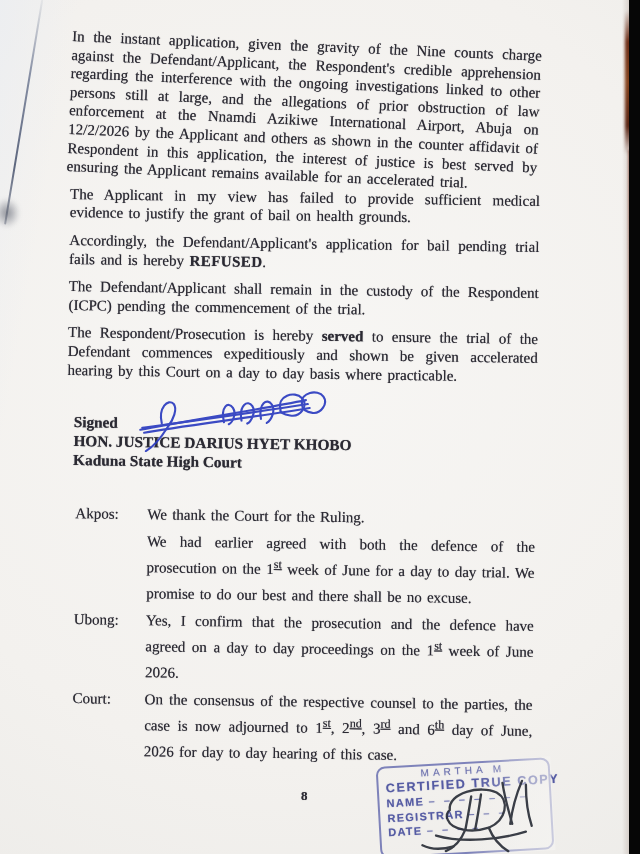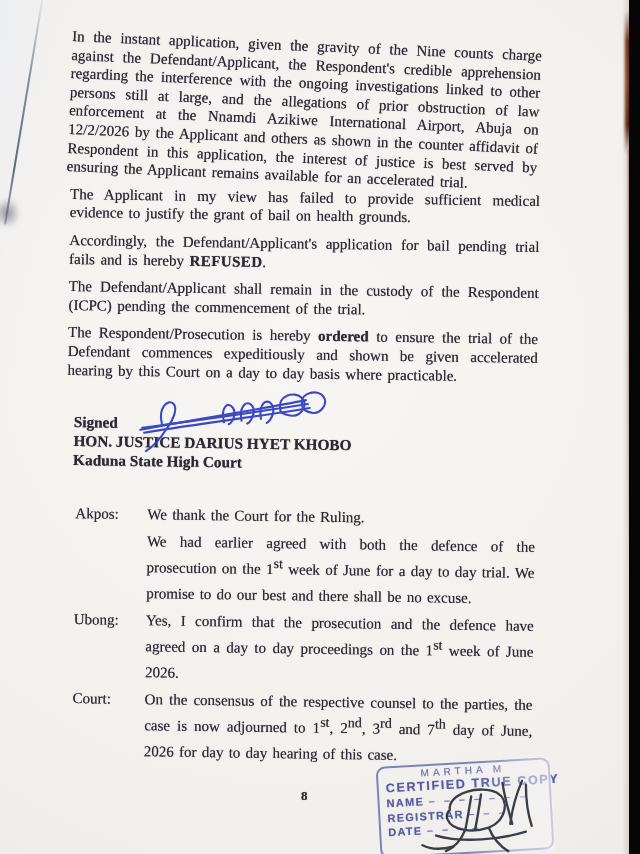--- a/index.html
+++ b/index.html
@@ -40,21 +40,21 @@
   .signed-block { position:relative; margin:34px 0 0 7px; font-weight:bold;
     font-size:15.3px; line-height:18.8px; }
   .judge-sig { position:absolute; left:58px; top:-30px; width:200px; height:68px; }
 
   .dialogue { margin:31px 0 0 10px; font-size:15px;
     text-shadow:0 0 0.7px rgba(43,42,51,0.7); }
   .turn { display:flex; }
   .speaker { width:72px; flex:none; line-height:26.3px; }
   .speech { width:388px; flex:none; text-align:justify; word-spacing:0.1em; }
   .speech p { margin:0; line-height:26.3px; }
-  sup { font-size:14px; line-height:0; vertical-align:super; letter-spacing:0; }
+  sup { font-size:12px; line-height:0; vertical-align:super; letter-spacing:0;text-decoration:underline; }
 
   .page-number { position:absolute; left:301px; top:788px; font-size:13px;
     font-weight:bold; text-shadow:0 0 0.7px rgba(43,42,51,0.7); }
 
   
   .stamp { position:absolute; left:378px; top:762px; width:174px; height:92px;
     transform:rotate(-3.2deg); transform-origin:center;
     border:2.5px solid rgba(87,94,168,0.75); border-radius:9px;
     box-sizing:border-box; padding:1px 7px 0 7px;
     font-family:"Liberation Sans", sans-serif; color:rgba(78,85,160,0.92);
@@ -82,21 +82,21 @@
   <div class="content">
 
     <p class="para tilt">In the instant application, given the gravity of the Nine counts charge against the Defendant/Applicant, the Respondent's credible apprehension regarding the interference with the ongoing investigations linked to other persons still at large, and the allegations of prior obstruction of law enforcement at the Nnamdi Azikiwe International Airport, Abuja on 12/2/2026 by the Applicant and others as shown in the counter affidavit of Respondent in this application, the interest of justice is best served by ensuring the Applicant remains available for an accelerated trial.</p>
 
     <p class="para">The Applicant in my view has failed to provide sufficient medical evidence to justify the grant of bail on health grounds.</p>
 
     <p class="para"><span>Accordingly, the Defendant/Applicant's application for bail pending trial fails and is hereby </span><b class="caps-bold">REFUSED</b><span>.</span></p>
 
     <p class="para">The Defendant/Applicant shall remain in the custody of the Respondent (ICPC) pending the commencement of the trial.</p>
 
-    <p class="para"><span>The Respondent/Prosecution is hereby </span><b>ordered</b><span> to ensure the trial of the Defendant commences expeditiously and shown be given accelerated hearing by this Court on a day to day basis where practicable.</span></p>
+    <p class="para"><span>The Respondent/Prosecution is hereby </span><b>served</b><span> to ensure the trial of the Defendant commences expeditiously and shown be given accelerated hearing by this Court on a day to day basis where practicable.</span></p>
 
     <div class="signed-block">
       <svg class="judge-sig" viewBox="0 0 200 70" fill="none" stroke="#2c3cc0" stroke-width="2.2" stroke-linecap="round" opacity="0.92">
         <path d="M8,45 C40,40 120,28 178,18"></path>
         <path d="M10,50 C45,43 125,32 180,22"></path>
         <path d="M6,47 C50,38 130,24 176,14"></path>
         <path d="M28,40 C24,24 34,14 40,20 C44,25 40,36 34,44 C28,54 20,64 12,69"></path>
         <path d="M92,38 C88,22 96,16 101,23 C105,29 101,38 97,40"></path>
         <path d="M110,36 C107,20 116,14 121,21 C125,27 120,37 116,39"></path>
         <path d="M130,34 C127,18 136,12 141,19 C145,25 141,35 136,38"></path>
@@ -121,21 +121,21 @@
       <div class="turn">
         <div class="speaker">Ubong:</div>
         <div class="speech">
           <p><span>Yes, I confirm that the prosecution and the defence have agreed on a day to day proceedings on the 1</span><sup>st</sup><span> week of June 2026.</span></p>
         </div>
       </div>
 
       <div class="turn">
         <div class="speaker">Court:</div>
         <div class="speech">
-          <p><span>On the consensus of the respective counsel to the parties, the case is now adjourned to 1</span><sup>st</sup><span>, 2</span><sup>nd</sup><span>, 3</span><sup>rd</sup><span> and 7</span><sup>th</sup><span> day of June, 2026 for day to day hearing of this case.</span></p>
+          <p><span>On the consensus of the respective counsel to the parties, the case is now adjourned to 1</span><sup>st</sup><span>, 2</span><sup>nd</sup><span>, 3</span><sup>rd</sup><span> and 6</span><sup>th</sup><span> day of June, 2026 for day to day hearing of this case.</span></p>
         </div>
       </div>
 
     </div>
   </div>
 
   <div class="page-number">8</div>
 
   <div class="stamp">
     <div class="name-top">MARTHA M</div>

